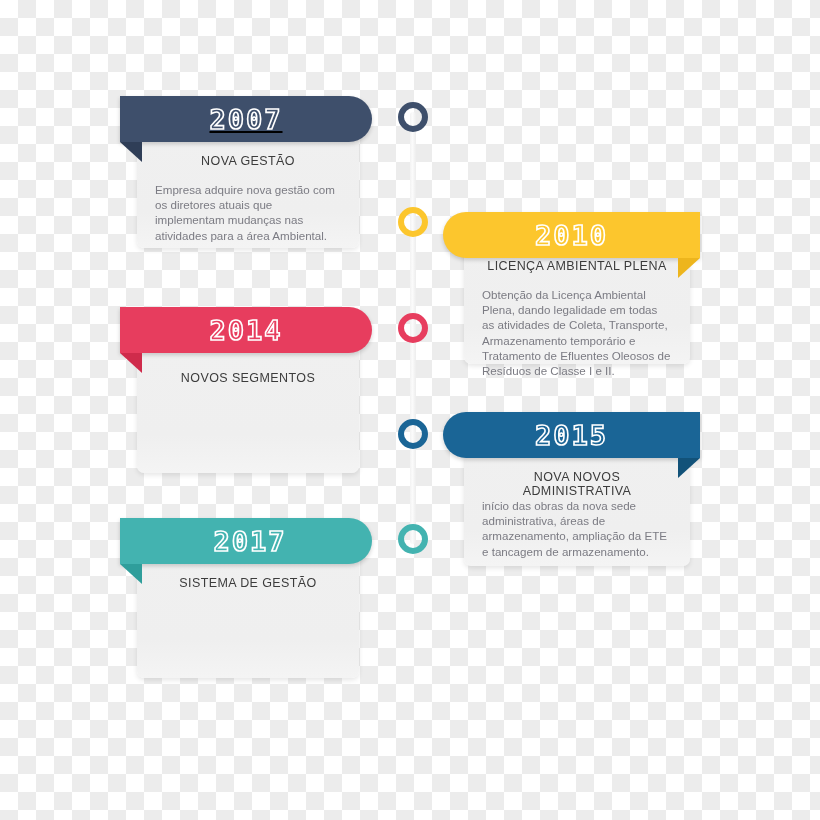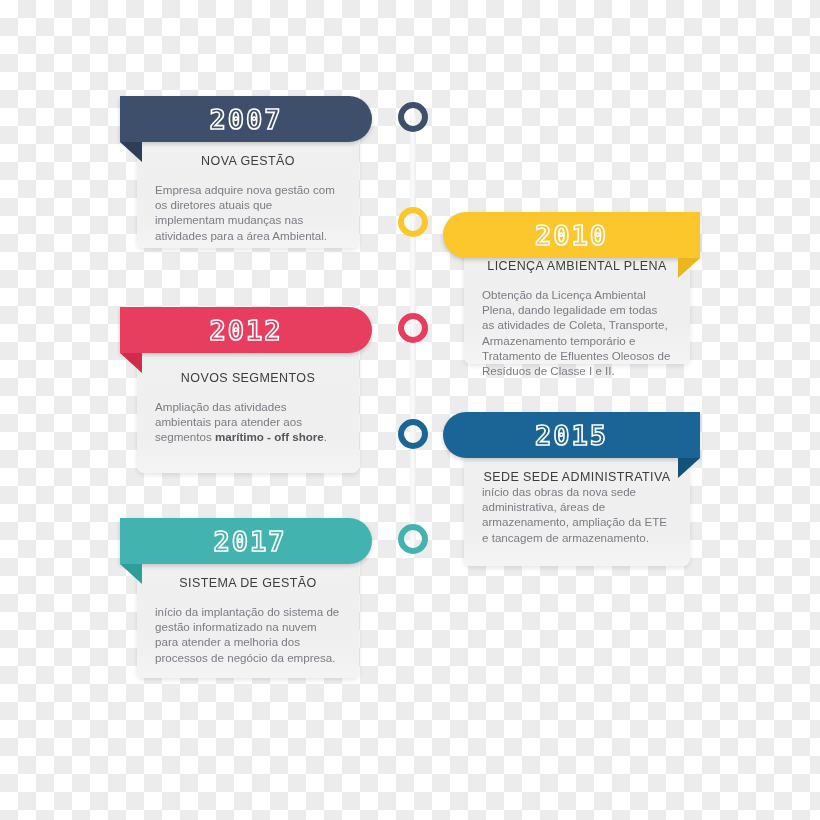--- a/index.html
+++ b/index.html
@@ -109,21 +109,21 @@
   <div class="node" id="node1" style="left: 398px; top: 207px; border-color: rgb(252, 198, 45);"></div>
   <div class="node" id="node2" style="left: 398px; top: 313px; border-color: rgb(231, 61, 94);"></div>
   <div class="node" id="node3" style="left: 398px; top: 419px; border-color: rgb(26, 101, 150);"></div>
   <div class="node" id="node4" style="left: 398px; top: 524px; border-color: rgb(67, 179, 176);"></div>
 
   <div class="entry left">
     <div class="bodycard" style="left:137px;top:128px;width:222px;height:120px;padding:26px 18px 12px 18px;">
       <div class="sub">NOVA GESTÃO</div>
       <div class="desc" style="margin-top:14px;">Empresa adquire nova gestão com os diretores atuais que implementam mudanças nas atividades para a área Ambiental.</div>
     </div>
-    <div class="ribbon" id="rib0" style="left:120px;top:96px;width:252px;">
+    <div class="ribbon" id="rib0" style="left:120px;top:96px;width:252px;text-decoration:underline;">
       <div class="bar" style="background: rgb(62, 79, 107);"></div>
       <div class="fold" style="border-top: 20px solid rgb(47, 62, 87);"></div>
       <div class="year">2007</div>
     </div>
   </div>
 
   <div class="entry right">
     <div class="bodycard" style="left:464px;top:233px;width:226px;height:131px;padding:26px 18px 12px 18px;">
       <div class="sub">LICENÇA AMBIENTAL PLENA</div>
       <div class="desc" style="margin-top:14px;">Obtenção da Licença Ambiental Plena, dando legalidade em todas as atividades de Coleta, Transporte, Armazenamento temporário e Tratamento de Efluentes Oleosos de Resíduos de Classe I e II.</div>
@@ -131,45 +131,43 @@
     <div class="ribbon" id="rib1" style="left:443px;top:201px;width:257px;margin-top:11px;">
       <div class="bar" style="background: rgb(252, 198, 45);"></div>
       <div class="fold" style="border-top: 20px solid rgb(237, 181, 29);"></div>
       <div class="year">2010</div>
     </div>
   </div>
 
   <div class="entry left">
     <div class="bodycard" style="left:137px;top:345px;width:222px;height:128px;padding:26px 18px 12px 18px;">
       <div class="sub">NOVOS SEGMENTOS</div>
-      <div class="desc" id="desc2012" style="margin-top:14px;">Ampliação das atividades ambientais para atender aos segmentos <b>marítimo - off shore</b>.</div>
     </div>
     <div class="ribbon" id="rib2" style="left:120px;top:307px;width:252px;">
       <div class="bar" style="background: rgb(231, 61, 94);"></div>
       <div class="fold" style="border-top: 20px solid rgb(207, 43, 75);"></div>
-      <div class="year">2012</div>
+      <div class="year">2014</div>
     </div>
   </div>
 
   <div class="entry right">
     <div class="bodycard" style="left:464px;top:444px;width:226px;height:122px;padding:26px 18px 12px 18px;">
-      <div class="sub">SEDE SEDE ADMINISTRATIVA</div>
+      <div class="sub">NOVA NOVOS ADMINISTRATIVA</div>
       <div class="desc" style="">início das obras da nova sede administrativa, áreas de armazenamento, ampliação da ETE e tancagem de armazenamento.</div>
     </div>
     <div class="ribbon" id="rib3" style="left:443px;top:412px;width:257px;">
       <div class="bar" style="background: rgb(26, 101, 150);"></div>
       <div class="fold" style="border-top: 20px solid rgb(18, 82, 121);"></div>
       <div class="year">2015</div>
     </div>
   </div>
 
   <div class="entry left">
     <div class="bodycard" style="left:137px;top:550px;width:222px;height:128px;padding:26px 18px 12px 18px;">
       <div class="sub">SISTEMA DE GESTÃO</div>
-      <div class="desc" style="margin-top:14px;">início da implantação do sistema de gestão informatizado na nuvem para atender a melhoria dos processos de negócio da empresa.</div>
     </div>
     <div class="ribbon" id="rib4" style="left:120px;top:518px;width:252px;padding-left:8px;">
       <div class="bar" style="background: rgb(67, 179, 176);"></div>
       <div class="fold" style="border-top: 20px solid rgb(47, 158, 155);"></div>
       <div class="year">2017</div>
     </div>
   </div>
 
 </div>
 

